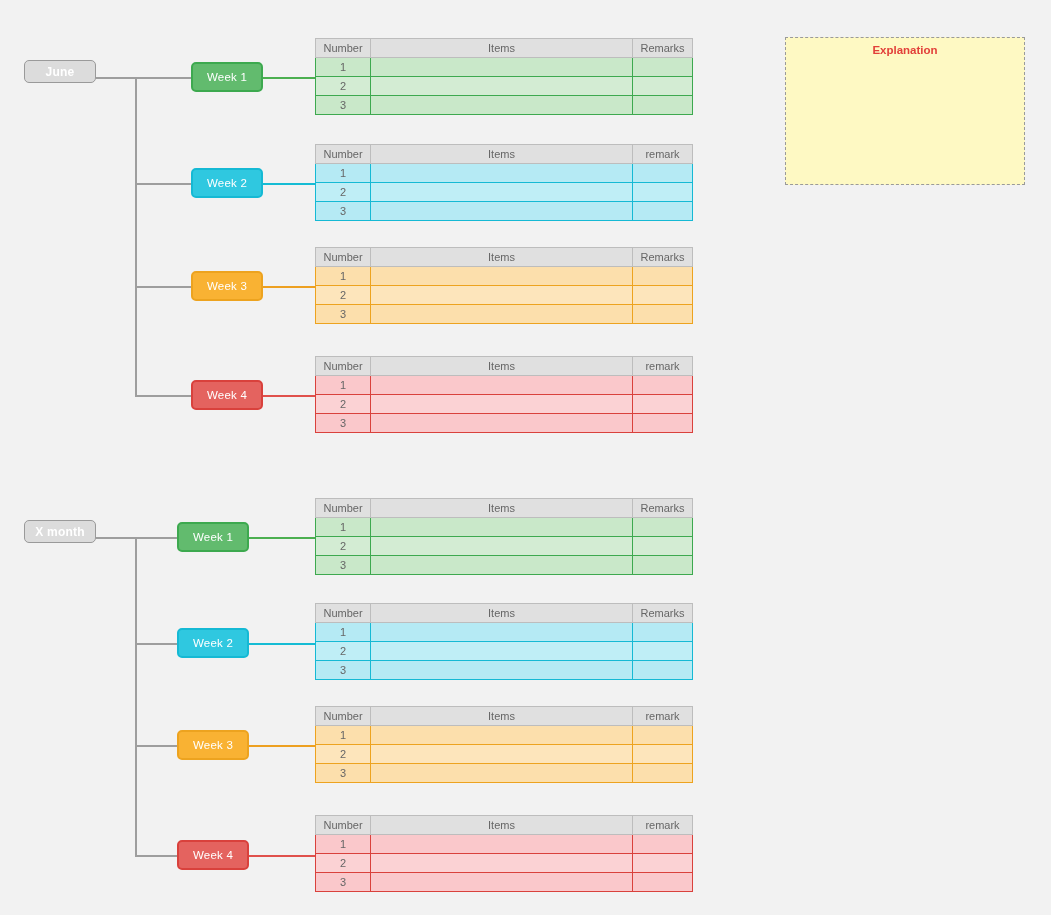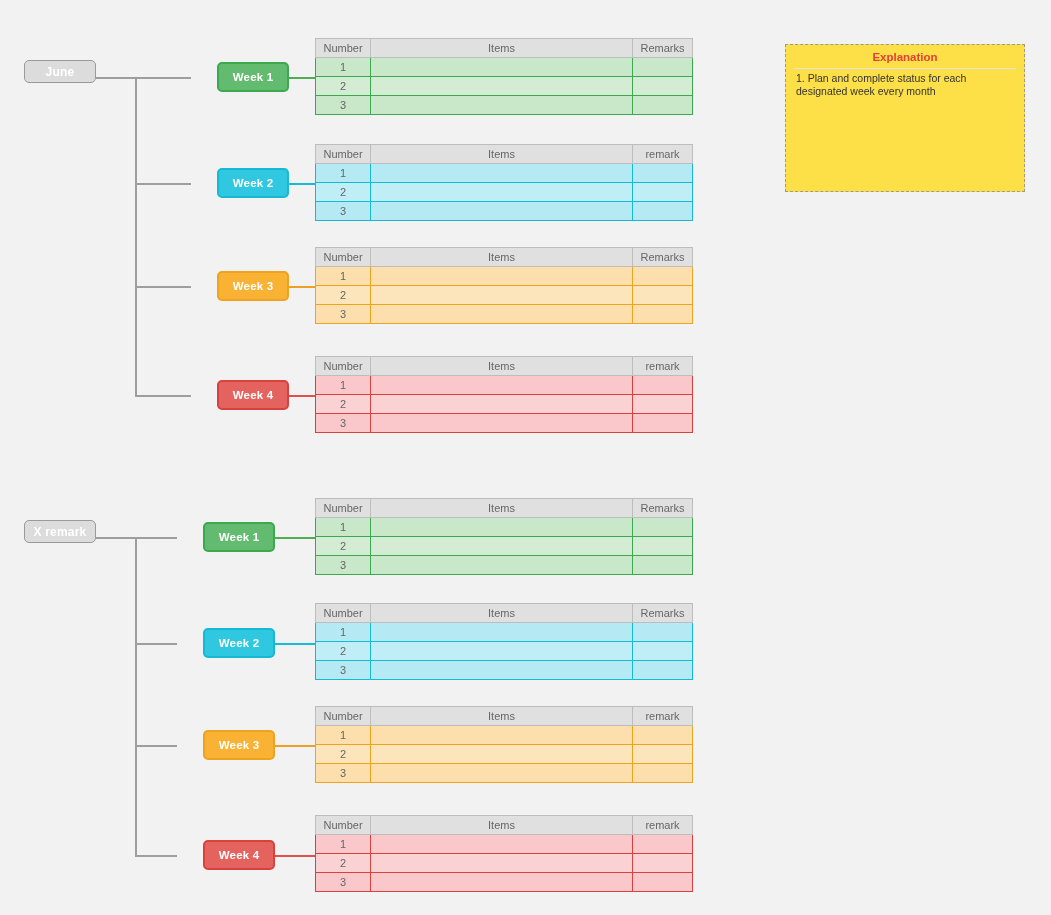--- a/index.html
+++ b/index.html
@@ -26,24 +26,23 @@
     letter-spacing: .2px;
   }
 
   
   .week-node {
     position: absolute;
     height: 30px;
     border-radius: 5px;
     color: #ffffff;
     font-size: 11.5px;
-    font-weight: bold;
+    font-weight: normal;
     display: flex; align-items: center; justify-content: center;
     letter-spacing: .2px;
-    margin-left: 26px;
   }
 
   
   .line-h, .line-v { position: absolute; }
   .line-h { height: 0; border-top-width: 2px; border-top-style: solid; }
   .line-v { width: 0; border-left-width: 2px; border-left-style: solid; }
 
   
   .wk-table {
     position: absolute;
@@ -61,23 +60,23 @@
     font-size: 11px;
   }
   .wk-table th { background: #e0e0e0; border: 1px solid #bdbdbd; }
   .col-num   { width: 55px; }
   .col-items { width: 262px; }
   .col-rem   { width: 60px; }
 
   
   .explain-box {
     position: absolute;
-    left: 785px; top: 44px;
+    left: 785px; top: 37px;
     width: 240px; height: 148px;
-    background: #fde047;
+    background: #fef9c3;
     border: 1px dashed #9a9a9a;
     padding: 6px 8px 4px 8px;
   }
   .explain-title {
     text-align: center;
     color: #e2403a;
     font-weight: bold;
     font-size: 11.5px;
     padding-bottom: 5px;
   }
@@ -205,21 +204,21 @@
           <td class="col-items" style="border: 1px solid rgb(217, 65, 60);"></td>
           <td class="col-rem" style="border: 1px solid rgb(217, 65, 60);"></td>
         </tr>
         <tr style="background: rgb(250, 200, 203);">
           <td class="col-num" style="border: 1px solid rgb(217, 65, 60);">3</td>
           <td class="col-items" style="border: 1px solid rgb(217, 65, 60);"></td>
           <td class="col-rem" style="border: 1px solid rgb(217, 65, 60);"></td>
         </tr>
       </tbody>
     </table>
-    <div class="month-node" style="left: 24px; top: 520px;">X remark</div>
+    <div class="month-node" style="left: 24px; top: 520px;">X month</div>
     <div class="line-h" style="left: 96px; top: 537px; width: 39px; border-top-color: rgb(158, 158, 158);"></div>
     <div class="line-v" style="left: 135px; top: 537px; height: 318px; border-left-color: rgb(158, 158, 158);"></div>
     <div class="line-h" style="left: 135px; top: 537px; width: 42px; border-top-color: rgb(158, 158, 158);"></div>
     <div class="line-h" style="left: 249px; top: 537px; width: 66px; border-top-color: rgb(76, 175, 80);"></div>
     <div class="week-node" style="left: 177px; top: 522px; width: 72px; background: rgb(98, 187, 110); border: 2px solid rgb(61, 169, 79);">Week 1</div>
     <table class="wk-table" style="left: 315px; top: 498px; border: 1px solid rgb(61, 169, 79);">
       <thead>
         <tr>
           <th class="col-num">Number</th>
           <th class="col-items">Items</th>
@@ -326,15 +325,14 @@
         </tr>
         <tr style="background: rgb(250, 200, 203);">
           <td class="col-num" style="border: 1px solid rgb(217, 65, 60);">3</td>
           <td class="col-items" style="border: 1px solid rgb(217, 65, 60);"></td>
           <td class="col-rem" style="border: 1px solid rgb(217, 65, 60);"></td>
         </tr>
       </tbody>
     </table>
     <div class="explain-box">
       <div class="explain-title">Explanation</div>
-      <div class="explain-item">1. Plan and complete status for each designated week every month</div>
     </div>
   </div>
 
 </body></html>

